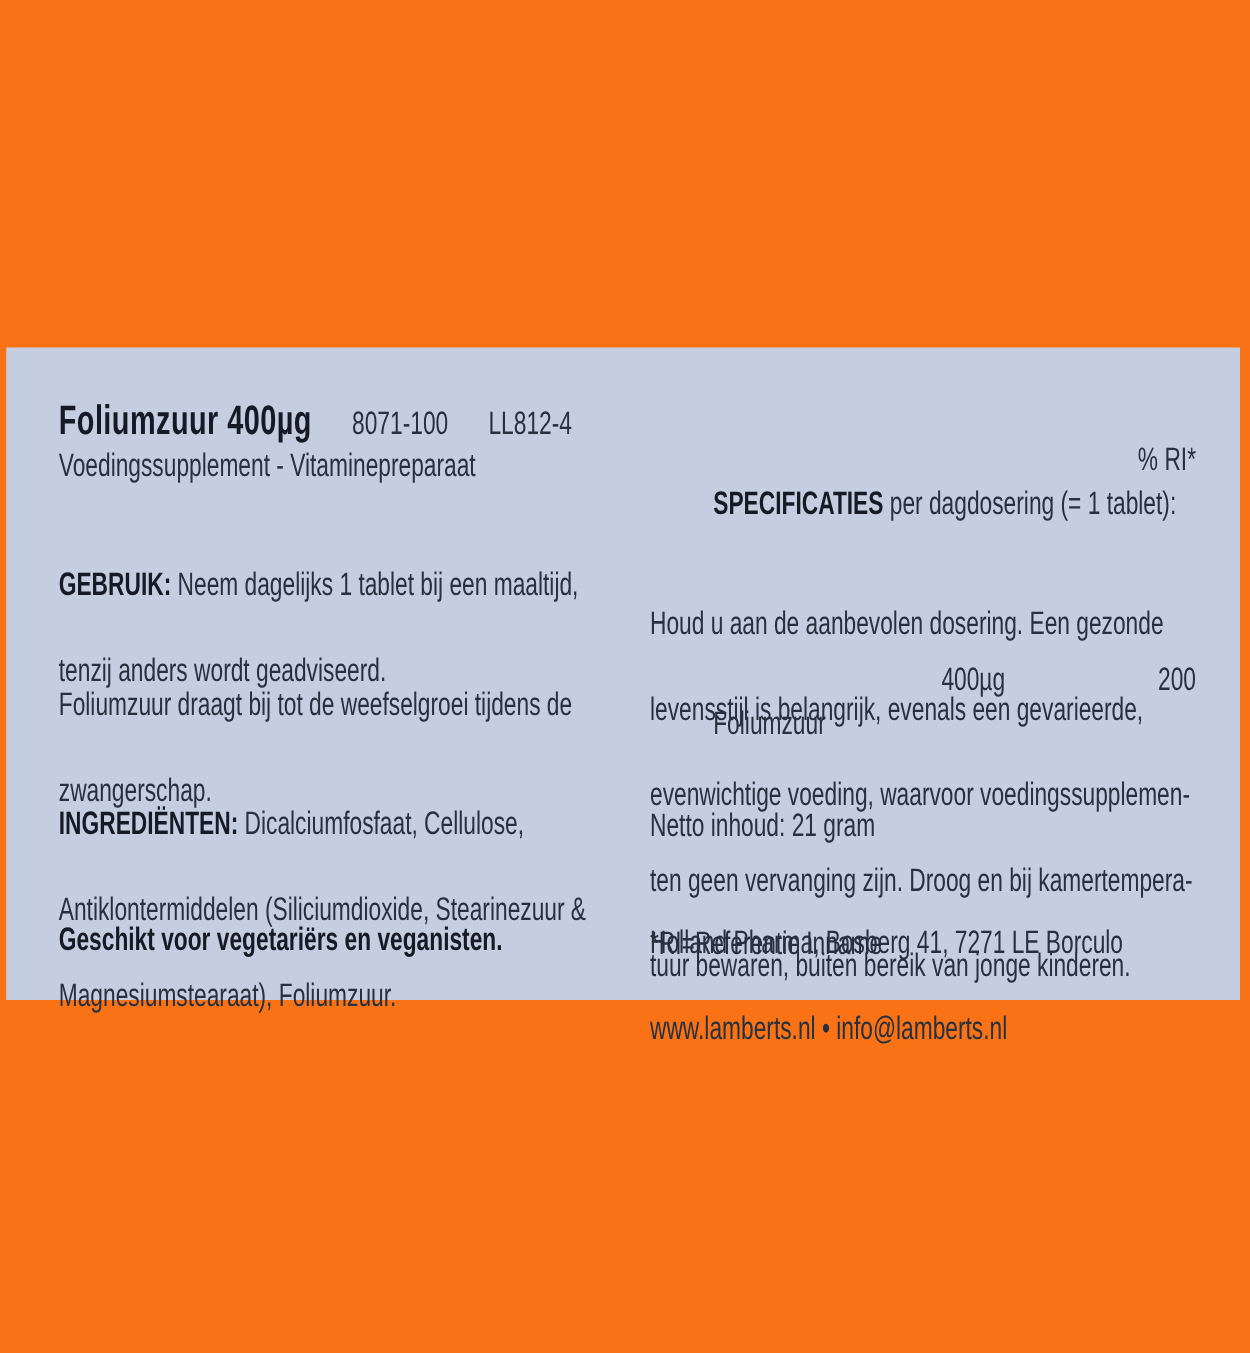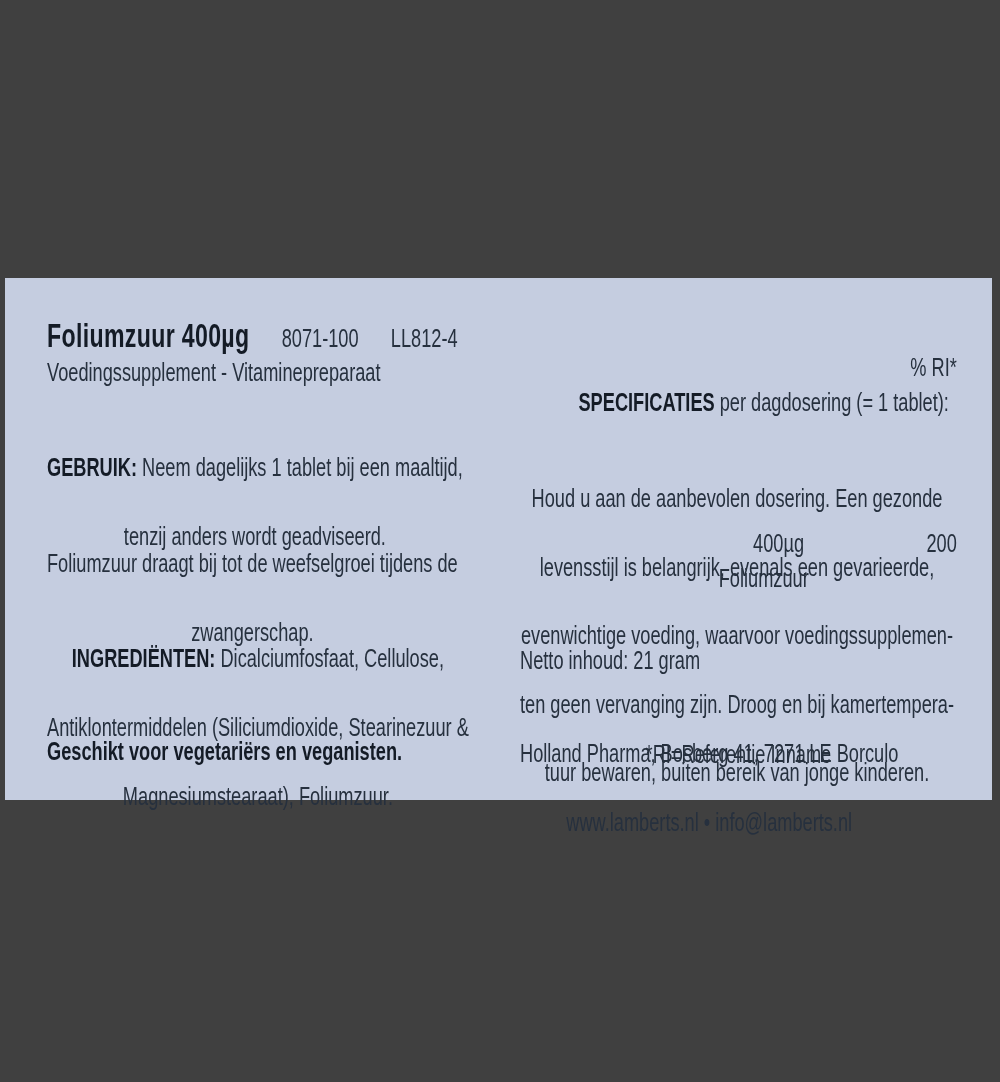--- a/index.html
+++ b/index.html
@@ -6,25 +6,24 @@
     --label-bg: #c5cde0;
     --text: #26303e;
     --text-strong: #141b26;
   }
   * { margin: 0; padding: 0; box-sizing: border-box; }
   html, body { background: #ffffff; }
   .page {
     position: relative;
     width: 1000px;
     height: 1082px;
-    background: #404040;
+    background: #f97316;
     overflow: hidden;
     font-family: "Liberation Sans", sans-serif;
     color: var(--text);
-    text-align: center;
   }
   .label {
     position: absolute;
     left: 5px;
     top: 278px;
     width: 987px;
     height: 522px;
     background: var(--label-bg);
   }
   

